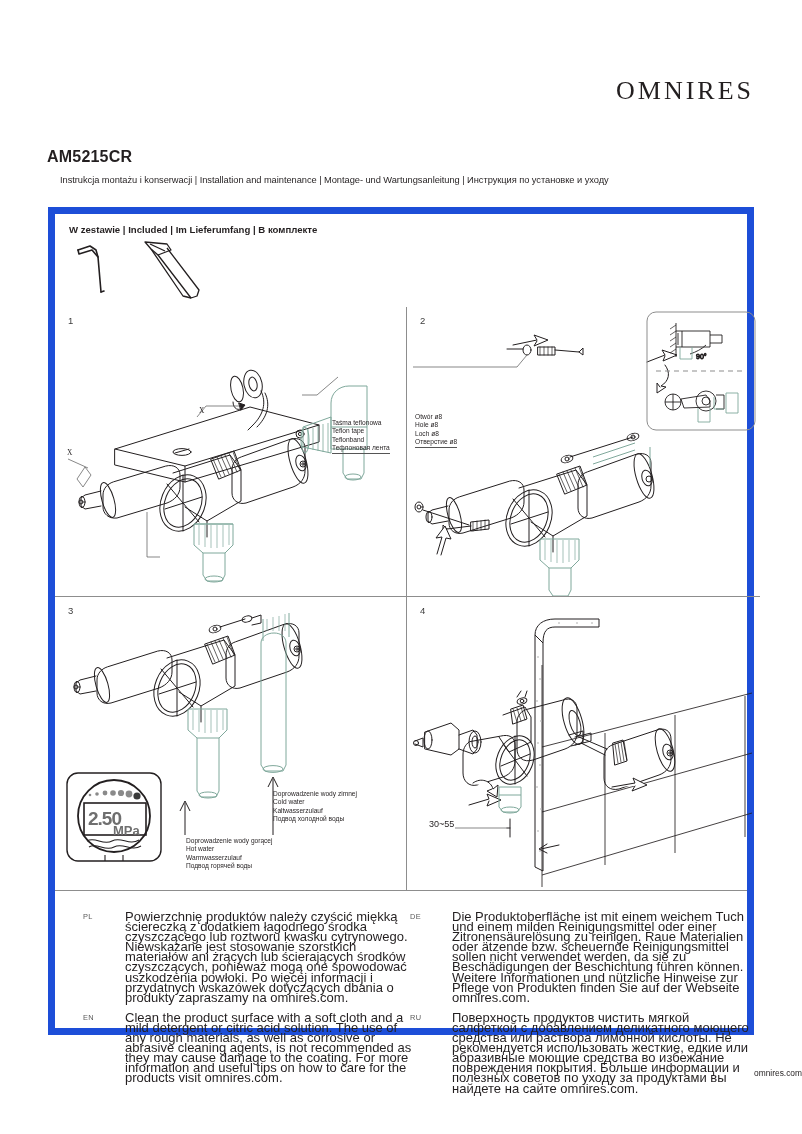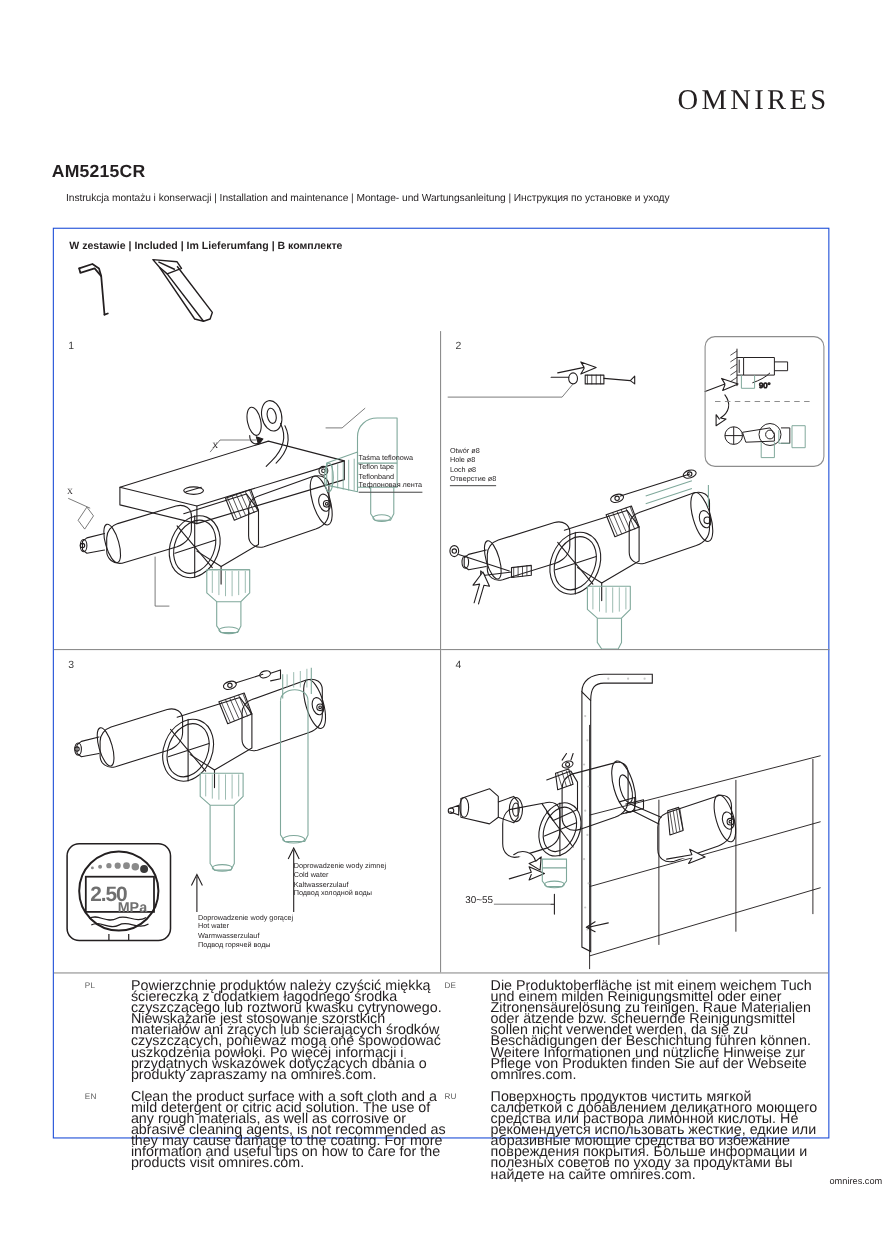--- a/index.html
+++ b/index.html
@@ -24,21 +24,21 @@
   }
   .subtitle {
     position: absolute; left: 48px; top: 175px;
     font-size: 9.3px; letter-spacing: -.05px; color: #231f20; padding-left: 12px;
   }
 
   
   .frame {
     position: absolute; left: 48px; top: 207px;
     width: 706px; height: 828px;
-    border: 1px solid #1d4ed8;
+    border: 7px solid #1d4ed8;
   }
   .kit-title {
     position: absolute; left: 14px; top: 10px;
     font-size: 9.6px; font-weight: 700;
   }
   .kit-band { position: absolute; left: 0; top: 0; width: 100%; height: 93px; }
 
   
   .grid { position: absolute; left: 0; top: 93px; width: 100%; height: 583px; }
   .panel { position: absolute; overflow: hidden; }
@@ -64,21 +64,21 @@
   .gauge {
     position: absolute; left: 10px; top: 174px;
     width: 98px; height: 92px;
   }
 
   
   .care {
     position: absolute; left: 0; top: 676px; width: 100%; height: 152px;
     border-top: 1px solid #8d8d8d;
   }
-  .care-col { position: absolute; top: 6px; }
+  .care-col { position: absolute; top: 21px; }
   .care-col.left  { left: 28px;  width: 330px; }
   .care-col.right { left: 355px; width: 340px; }
   .care-item { position: relative; padding-left: 42px; margin-bottom: 10px; }
   .care-code {
     position: absolute; left: 0; top: 0;
     font-size: 7.4px; color: #5a5a5a; letter-spacing: .3px;
   }
   .care-body { font-size: 13px; line-height: 10.1px; color: #231f20; }
 
   .footer {

